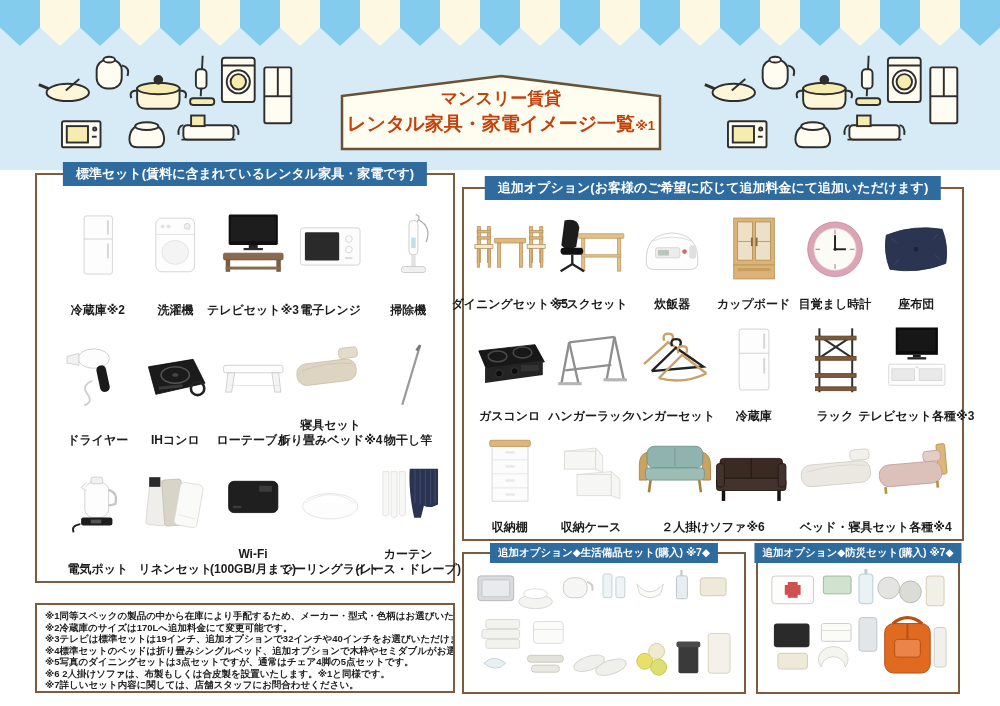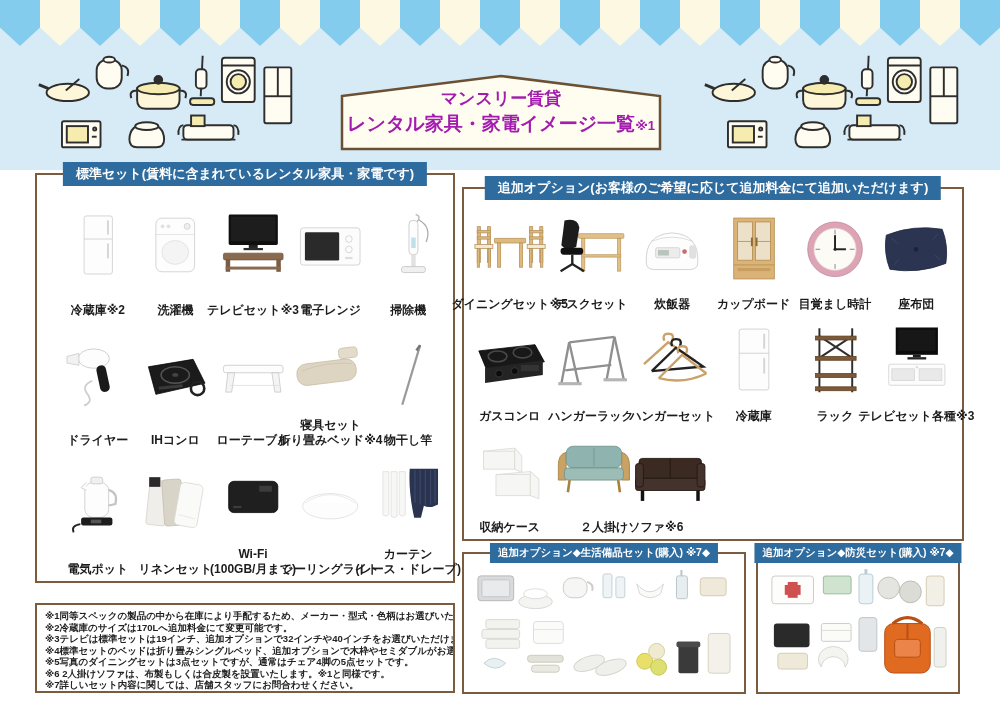--- a/index.html
+++ b/index.html
@@ -7,21 +7,21 @@
         font-family:"Liberation Sans","DejaVu Sans",sans-serif;}
   .sky{position:absolute;left:0;top:0;width:100%;height:170px;background:#d7ebf7;}
   .awning{position:absolute;left:0;top:0;width:100%;height:46px;display:flex;}
   .pennant{flex:1 0 auto;height:100%;clip-path:polygon(0 0,100% 0,100% 60%,50% 100%,0 60%);}
   .cluster{position:absolute;top:50px;width:282px;height:106px;}
   .cluster svg{width:100%;height:100%;}
   #cluster-left{left:26px;}
   #cluster-right{left:692px;}
   .plaque{position:absolute;left:340px;top:74px;width:322px;height:78px;}
   .plaque > svg{position:absolute;inset:0;width:100%;height:100%;}
-  .ptext{position:relative;text-align:center;padding-top:13px;font-weight:bold;color:#a21caf;}
+  .ptext{position:relative;text-align:center;padding-top:13px;font-weight:bold;color:#c2410c;}
   .pline1{font-size:17px;}
   .pline2{font-size:19px;margin-top:1px;}
   .pnote{font-size:13px;}
   .box{position:absolute;border:2px solid #7b5c3e;background:#fff;box-sizing:border-box;}
   .tab{position:absolute;top:-13px;left:50%;transform:translateX(-50%);background:#2e6b9e;color:#fff;
        font-weight:bold;font-size:13px;line-height:1;padding:5px 13px 6px;white-space:nowrap;z-index:3;}
   .tab-sm{font-size:10.5px;padding:4px 8px 5px;top:-11px;}
   #box-standard{left:35px;top:173px;width:420px;height:410px;}
   #box-optional{left:462px;top:187px;width:502px;height:354px;}
   #box-footnotes{left:35px;top:603px;width:420px;height:90px;padding:5px 8px;overflow:hidden;}
@@ -591,20 +591,40 @@
               <rect x="19" y="56" width="29" height="15" fill="#e9e9e9" stroke="#d5d5d5"></rect>
               <rect x="54" y="56" width="29" height="15" fill="#e9e9e9" stroke="#d5d5d5"></rect>
               <circle cx="51" cy="54" r="1.6" fill="#ddd"></circle>
             </svg>
           </div>
           <div class="lbl">テレビセット各種※3</div>
         </div>
         <div class="cell">
           <div class="pic">
             <svg viewBox="0 0 100 90">
+              <rect x="27" y="10" width="46" height="72" fill="#fcfcfc" stroke="#cfcfcf"></rect>
+              <rect x="24" y="4" width="52" height="8" rx="2" fill="#ddb67c" stroke="#bb9257"></rect>
+              <g stroke="#e2e2e2">
+                <line x1="27" y1="29" x2="73" y2="29"></line>
+                <line x1="27" y1="47" x2="73" y2="47"></line>
+                <line x1="27" y1="65" x2="73" y2="65"></line>
+              </g>
+              <g fill="#e8e8e8">
+                <rect x="44" y="18" width="12" height="3"></rect>
+                <rect x="44" y="36" width="12" height="3"></rect>
+                <rect x="44" y="54" width="12" height="3"></rect>
+                <rect x="44" y="72" width="12" height="3"></rect>
+              </g>
+            </svg>
+          </div>
+          <div class="lbl">収納棚</div>
+        </div>
+        <div class="cell">
+          <div class="pic">
+            <svg viewBox="0 0 100 90">
               <g fill="#f6f6f4" stroke="#d8d8d4">
                 <polygon points="16,18 56,14 65,24 25,28"></polygon>
                 <rect x="16" y="18" width="40" height="23"></rect>
                 <polygon points="56,14 65,24 65,45 56,41"></polygon>
               </g>
               <g fill="#f6f6f4" stroke="#d8d8d4">
                 <polygon points="32,48 76,44 87,54 43,58"></polygon>
                 <rect x="32" y="48" width="44" height="27"></rect>
                 <polygon points="76,44 87,54 87,79 76,75"></polygon>
               </g>
@@ -625,20 +645,39 @@
               <rect x="98" y="29" width="72" height="23" rx="4" fill="#3a2a21" stroke="#221710"></rect>
               <line x1="134" y1="29" x2="134" y2="52" stroke="#221710"></line>
               <rect x="94" y="52" width="80" height="14" rx="3" fill="#44332c" stroke="#221710"></rect>
               <rect x="94" y="35" width="9" height="27" rx="3" fill="#44332c" stroke="#221710"></rect>
               <rect x="165" y="35" width="9" height="27" rx="3" fill="#44332c" stroke="#221710"></rect>
               <line x1="102" y1="66" x2="102" y2="78" stroke="#17100b" stroke-width="4"></line>
               <line x1="166" y1="66" x2="166" y2="78" stroke="#17100b" stroke-width="4"></line>
             </svg>
           </div>
           <div class="lbl">２人掛けソファ※6</div>
+        </div>
+        <div class="cell span2">
+          <div class="pic">
+            <svg viewBox="0 0 180 90">
+              <g transform="rotate(-5 45 50)">
+                <rect x="4" y="34" width="80" height="25" rx="11" fill="#eae8e1" stroke="#d2cfc3"></rect>
+                <rect x="62" y="21" width="22" height="12" rx="4" fill="#f2f0ea" stroke="#d2cfc3"></rect>
+                <path d="M10,42 q36,-8 70,-2" stroke="#d9d6ca" fill="none"></path>
+              </g>
+              <g transform="rotate(-5 135 50)">
+                <rect x="162" y="15" width="10" height="35" rx="2" fill="#ddb67c" stroke="#b8923f"></rect>
+                <rect x="94" y="34" width="72" height="25" rx="11" fill="#dcc0ba" stroke="#c3a29c"></rect>
+                <rect x="146" y="22" width="20" height="12" rx="4" fill="#e5cdc7" stroke="#c3a29c"></rect>
+                <line x1="100" y1="67" x2="100" y2="59" stroke="#b8923f" stroke-width="3"></line>
+                <line x1="160" y1="65" x2="160" y2="57" stroke="#b8923f" stroke-width="3"></line>
+              </g>
+            </svg>
+          </div>
+          <div class="lbl">ベッド・寝具セット各種※4</div>
         </div>
       </div>
   </div>
 
   <div class="box" id="box-footnotes">
       <div class="fnote">※1同等スペックの製品の中から在庫により手配するため、メーカー・型式・色柄はお選びいただけません</div>
       <div class="fnote">※2冷蔵庫のサイズは170Lへ追加料金にて変更可能です。</div>
       <div class="fnote">※3テレビは標準セットは19インチ、追加オプションで32インチや40インチをお選びいただけます。</div>
       <div class="fnote">※4標準セットのベッドは折り畳みシングルベッド、追加オプションで木枠やセミダブルがお選びいただけます。</div>
       <div class="fnote">※5写真のダイニングセットは3点セットですが、通常はチェア4脚の5点セットです。</div>

